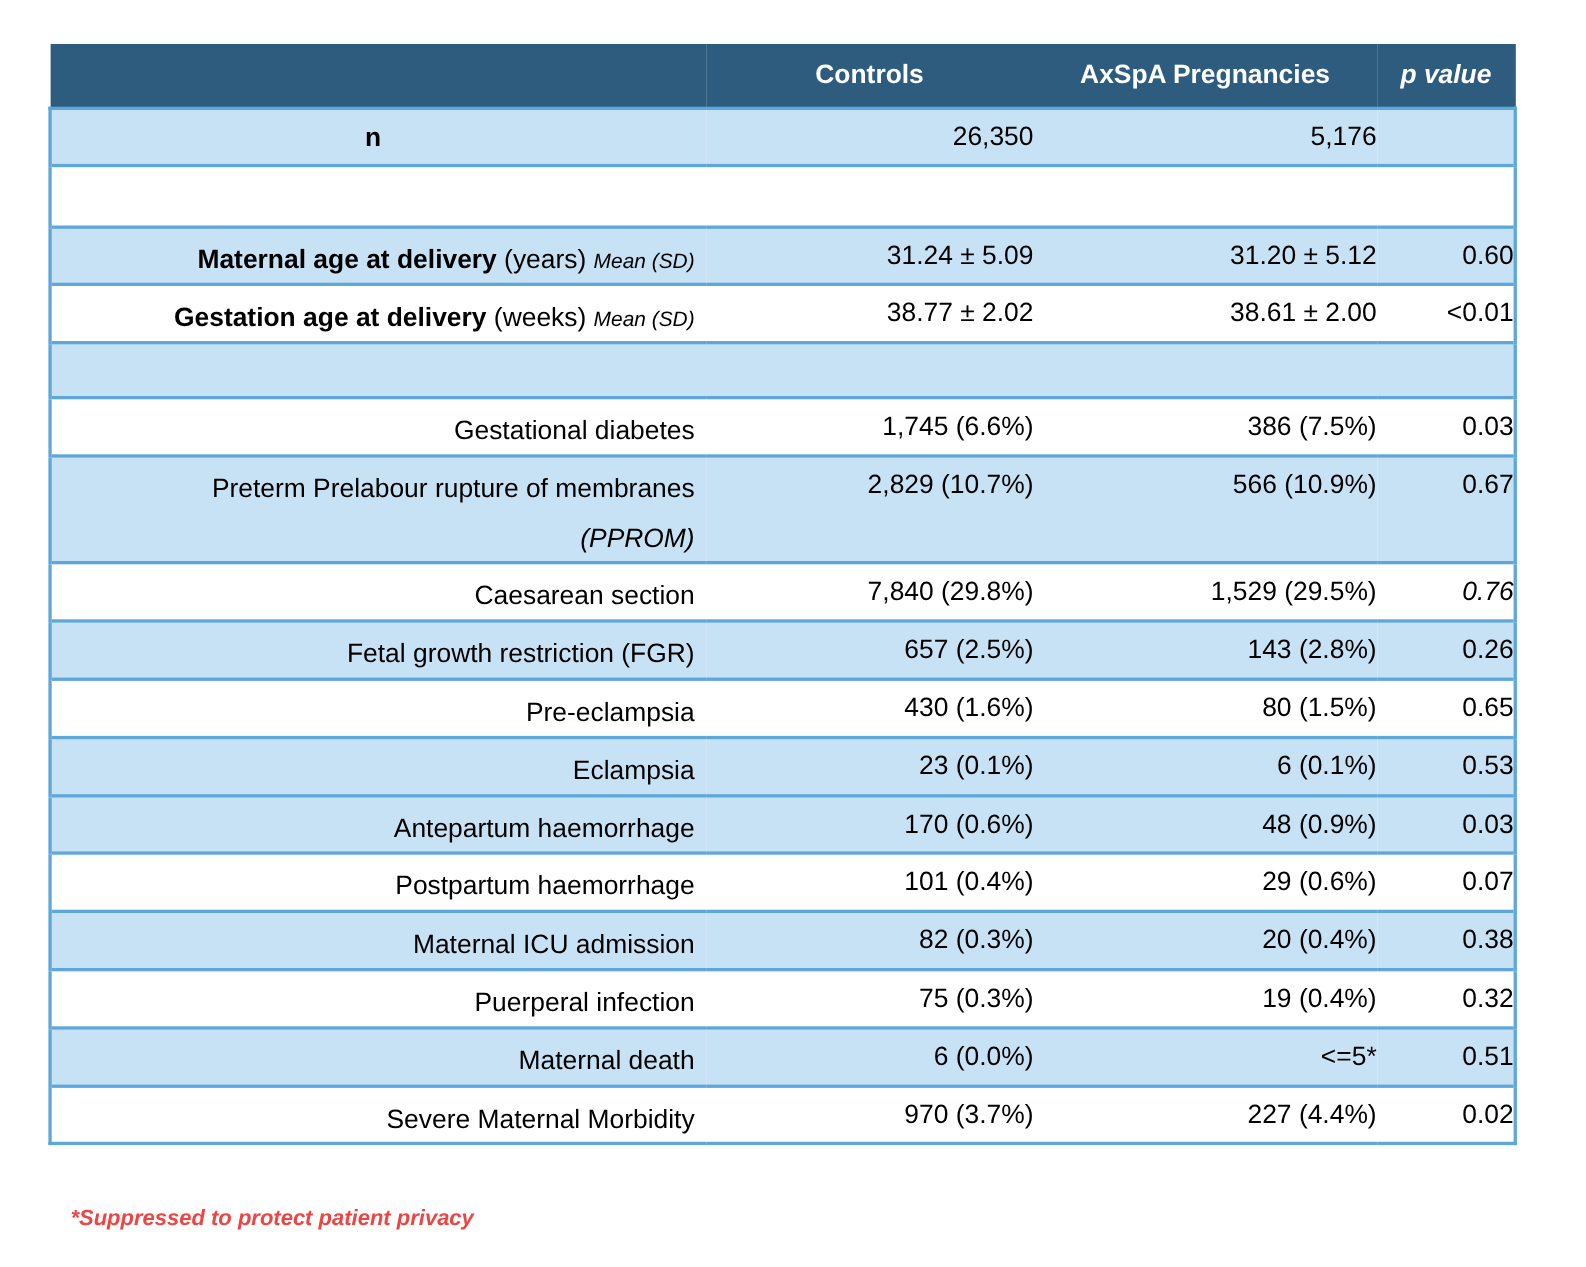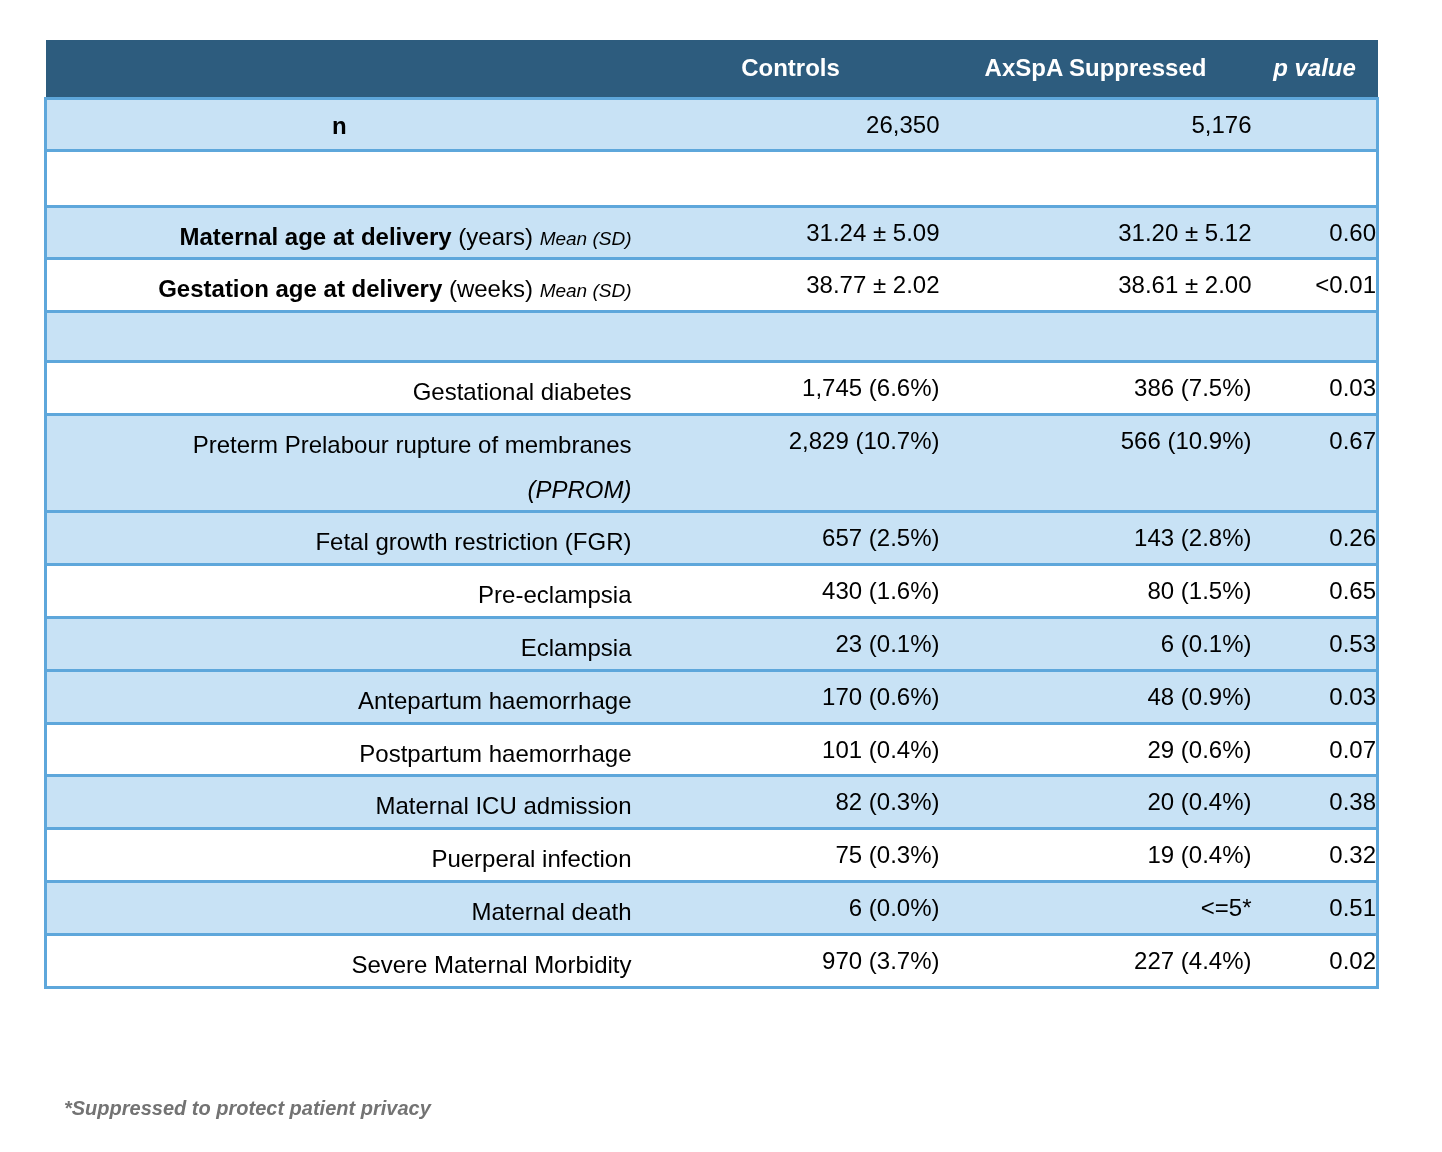--- a/index.html
+++ b/index.html
@@ -74,39 +74,39 @@
     line-height: 1.2;
   }
   td.val.p-italic { font-style: italic; }
   .footnote {
     position: absolute;
     left: 64px;
     top: 1097px;
     font-size: 20px;
     font-style: italic;
     font-weight: 600;
-    color: #737373;
+    color: #ef4444;
   }
 </style>
 </head>
 <body>
 
 <div class="page">
   <table class="tbl">
     <colgroup>
       <col style="width:596px">
       <col style="width:298px">
       <col style="width:312px">
       <col style="width:126px">
     </colgroup>
     <thead>
       <tr>
         <th></th>
         <th>Controls</th>
-        <th>AxSpA Suppressed</th>
+        <th>AxSpA Pregnancies</th>
         <th class="pcol">p value</th>
       </tr>
     </thead>
     <tbody id="tbody">
         <tr class="blue">
           <td class="lbl center"><span class="bold">n</span></td>
           <td class="val">26,350</td>
           <td class="val">5,176</td>
           <td class="val"></td>
         </tr>
@@ -132,20 +132,26 @@
           <td class="lbl"><span>Gestational diabetes</span></td>
           <td class="val">1,745 (6.6%)</td>
           <td class="val">386 (7.5%)</td>
           <td class="val">0.03</td>
         </tr>
         <tr class="blue">
           <td class="lbl"><span>Preterm Prelabour rupture of membranes</span><div class="line2">(PPROM)</div></td>
           <td class="val">2,829 (10.7%)</td>
           <td class="val">566 (10.9%)</td>
           <td class="val">0.67</td>
+        </tr>
+        <tr class="white">
+          <td class="lbl"><span>Caesarean section</span></td>
+          <td class="val">7,840 (29.8%)</td>
+          <td class="val">1,529 (29.5%)</td>
+          <td class="val p-italic">0.76</td>
         </tr>
         <tr class="blue">
           <td class="lbl"><span>Fetal growth restriction (FGR)</span></td>
           <td class="val">657 (2.5%)</td>
           <td class="val">143 (2.8%)</td>
           <td class="val">0.26</td>
         </tr>
         <tr class="white">
           <td class="lbl"><span>Pre-eclampsia</span></td>
           <td class="val">430 (1.6%)</td>

